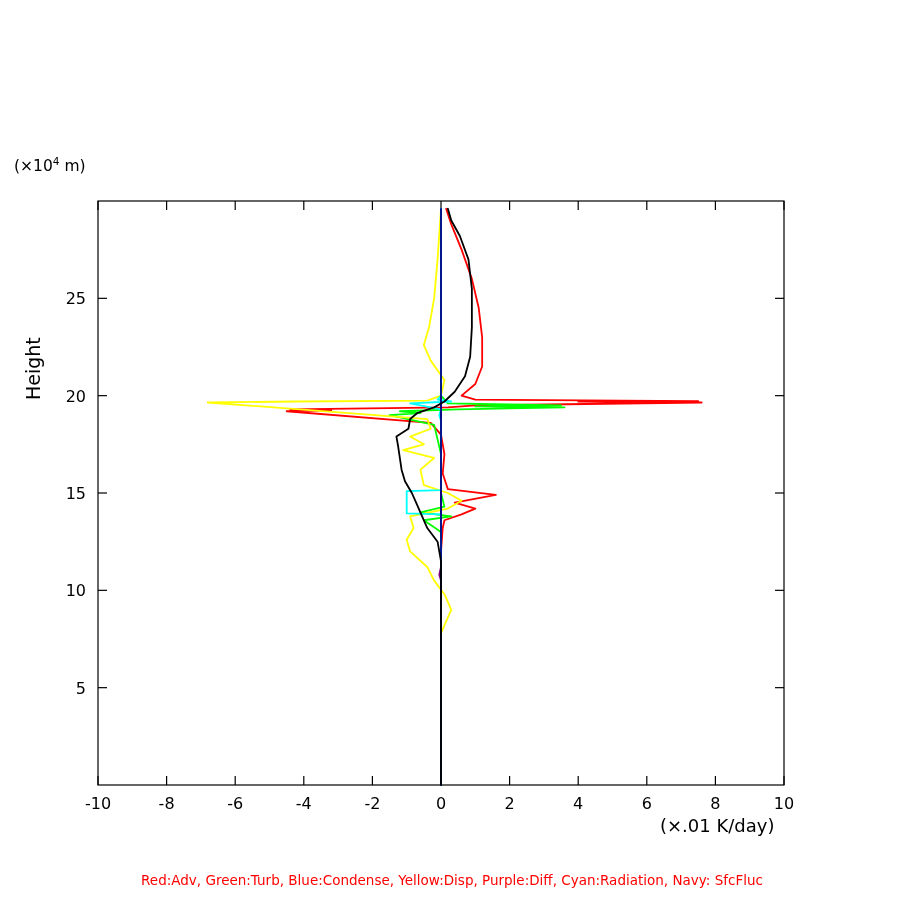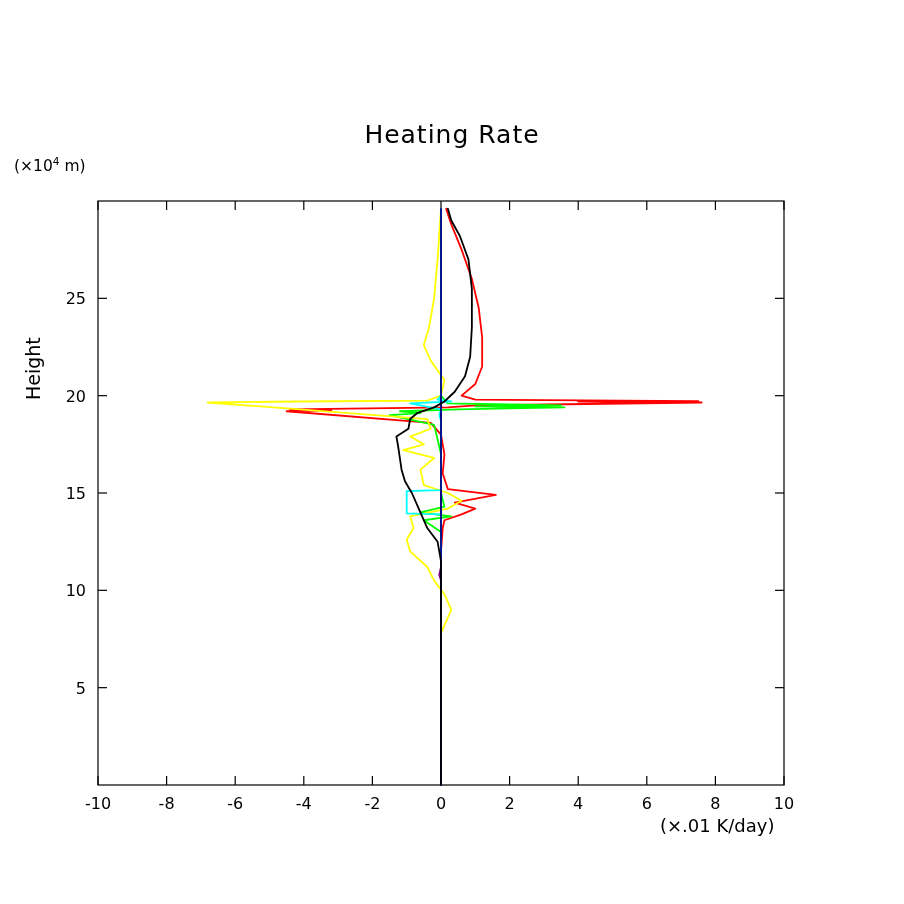--- a/index.html
+++ b/index.html
@@ -76,21 +76,20 @@
     font-family: "DejaVu Sans", sans-serif;
     font-size: 16px;
     fill: #000;
   }
 </style>
 </head>
 <body>
 
 <div id="figure">
 
-  <div id="chart-title">Heating Rate</div>
 
   <div id="ylabel-units">(×10<sup>4</sup> m)</div>
 
   <div id="ylabel">Height</div>
 
   <div id="xlabel-units">(×.01 K/day)</div>
 
   <svg id="plot-svg" width="904" height="904">
     <g id="axes-frame">
       <rect x="98" y="201" width="686" height="584" fill="#ffffff" stroke="#000000" stroke-width="1.2"></rect>
@@ -150,14 +149,15 @@
         <path d="M441.00 785.00 L441.00 590.33 L441.00 531.93 L423.85 520.25 L451.29 516.36 L420.42 512.47 L444.43 506.63 L441.00 493.00 L441.00 454.07 L434.14 424.87 L389.55 415.13 L420.42 413.19 L399.84 411.24 L458.15 409.29 L564.48 407.35 L475.30 406.37 L561.05 405.40 L447.86 403.45 L441.00 395.67 L441.00 356.73 L441.00 298.33 L441.00 208.79" fill="none" stroke="#00ff00" stroke-width="1.8" stroke-linejoin="round" stroke-linecap="round"></path>
         <path d="M441.00 785.00 L441.00 590.33 L441.00 574.76 L441.00 493.00 L441.00 395.67 L441.00 298.33 L441.00 208.79" fill="none" stroke="#0000ff" stroke-width="1.8" stroke-linejoin="round" stroke-linecap="round"></path>
         <path d="M441.00 785.00 L441.00 633.16 L446.15 621.48 L451.29 609.80 L444.43 594.23 L434.14 580.60 L427.28 566.97 L410.13 551.40 L406.70 539.72 L413.56 528.04 L410.13 516.36 L447.86 508.57 L461.58 500.79 L447.86 493.00 L423.85 485.21 L420.42 469.64 L434.14 457.96 L403.27 450.17 L423.85 444.33 L410.13 436.55 L430.71 428.76 L427.28 419.03 L207.76 402.48 L296.94 401.51 L427.28 400.53 L441.00 395.67 L444.43 380.09 L430.71 360.63 L423.85 345.05 L429.00 327.53 L434.14 298.33 L437.57 259.40 L441.00 208.79" fill="none" stroke="#ffff00" stroke-width="1.8" stroke-linejoin="round" stroke-linecap="round"></path>
         <path d="M441.00 785.00 L441.00 580.60 L439.28 574.76 L441.00 566.97 L441.00 493.00 L441.00 415.13 L441.00 298.33 L441.00 208.79" fill="none" stroke="#800080" stroke-width="1.8" stroke-linejoin="round" stroke-linecap="round"></path>
         <path d="M441.00 785.00 L441.00 514.41 L406.70 513.44 L406.70 491.05 L441.00 490.08 L441.00 420.97 L439.28 415.13 L441.00 409.29 L410.13 403.45 L451.29 401.51 L437.57 399.56 L441.00 395.67 L441.00 298.33 L441.00 208.79" fill="none" stroke="#00ffff" stroke-width="1.8" stroke-linejoin="round" stroke-linecap="round"></path>
         <path d="M441.00 785.00 L441.00 590.33 L441.00 395.67 L441.00 208.79" fill="none" stroke="#000080" stroke-width="1.8" stroke-linejoin="round" stroke-linecap="round"></path>
         <path d="M441.00 785.00 L441.00 561.13 L437.57 541.67 L427.28 528.04 L422.13 516.36 L416.99 504.68 L411.85 493.00 L404.98 481.32 L401.56 469.64 L399.84 457.96 L398.13 446.28 L396.41 436.55 L408.42 428.76 L410.13 419.03 L416.99 413.19 L434.14 407.35 L444.43 401.51 L454.72 391.77 L465.01 376.20 L470.15 356.73 L471.87 327.53 L471.87 288.60 L468.44 259.40 L459.87 236.04 L451.29 220.47 L447.86 208.79" fill="none" stroke="#000000" stroke-width="1.8" stroke-linejoin="round" stroke-linecap="round"></path>
       </g>
   </svg>
 
+  <div id="caption">Red:Adv, Green:Turb, Blue:Condense, Yellow:Disp, Purple:Diff, Cyan:Radiation, Navy: SfcFluc</div>
 
 </div>
 
 </body></html>

